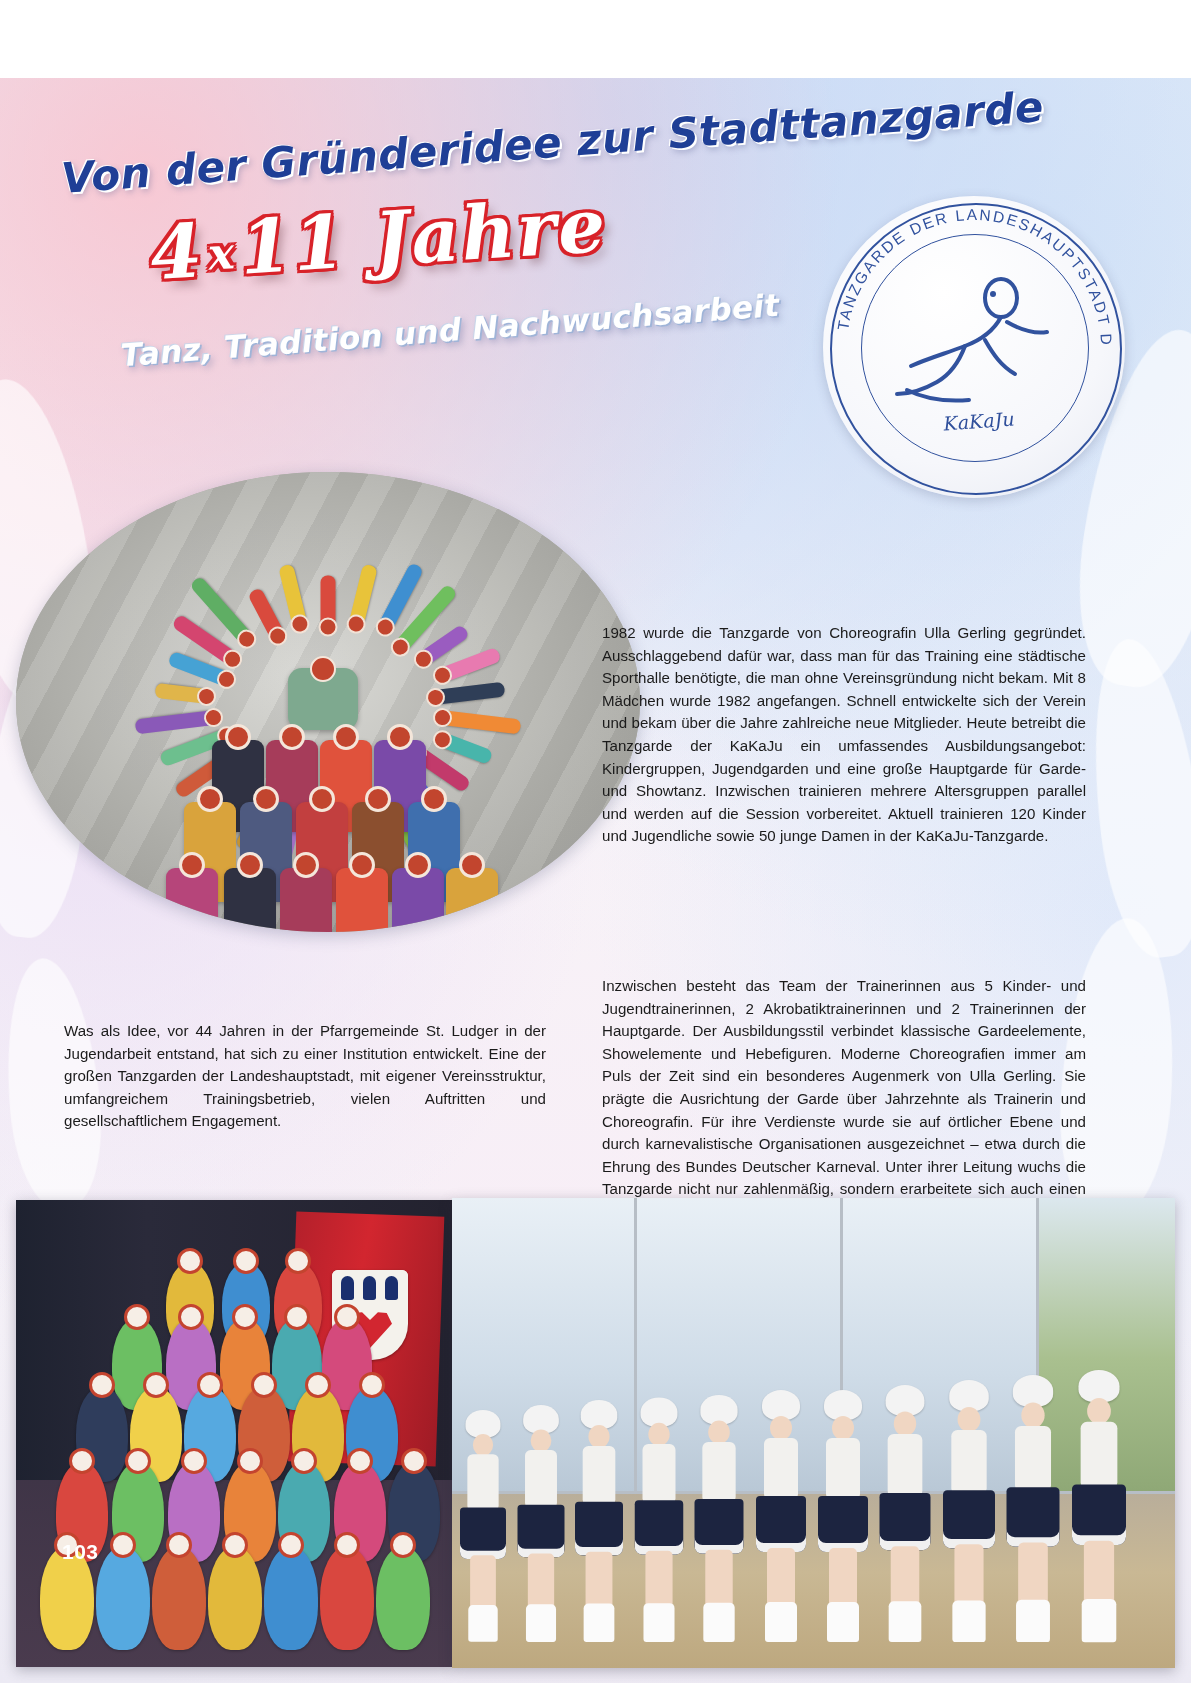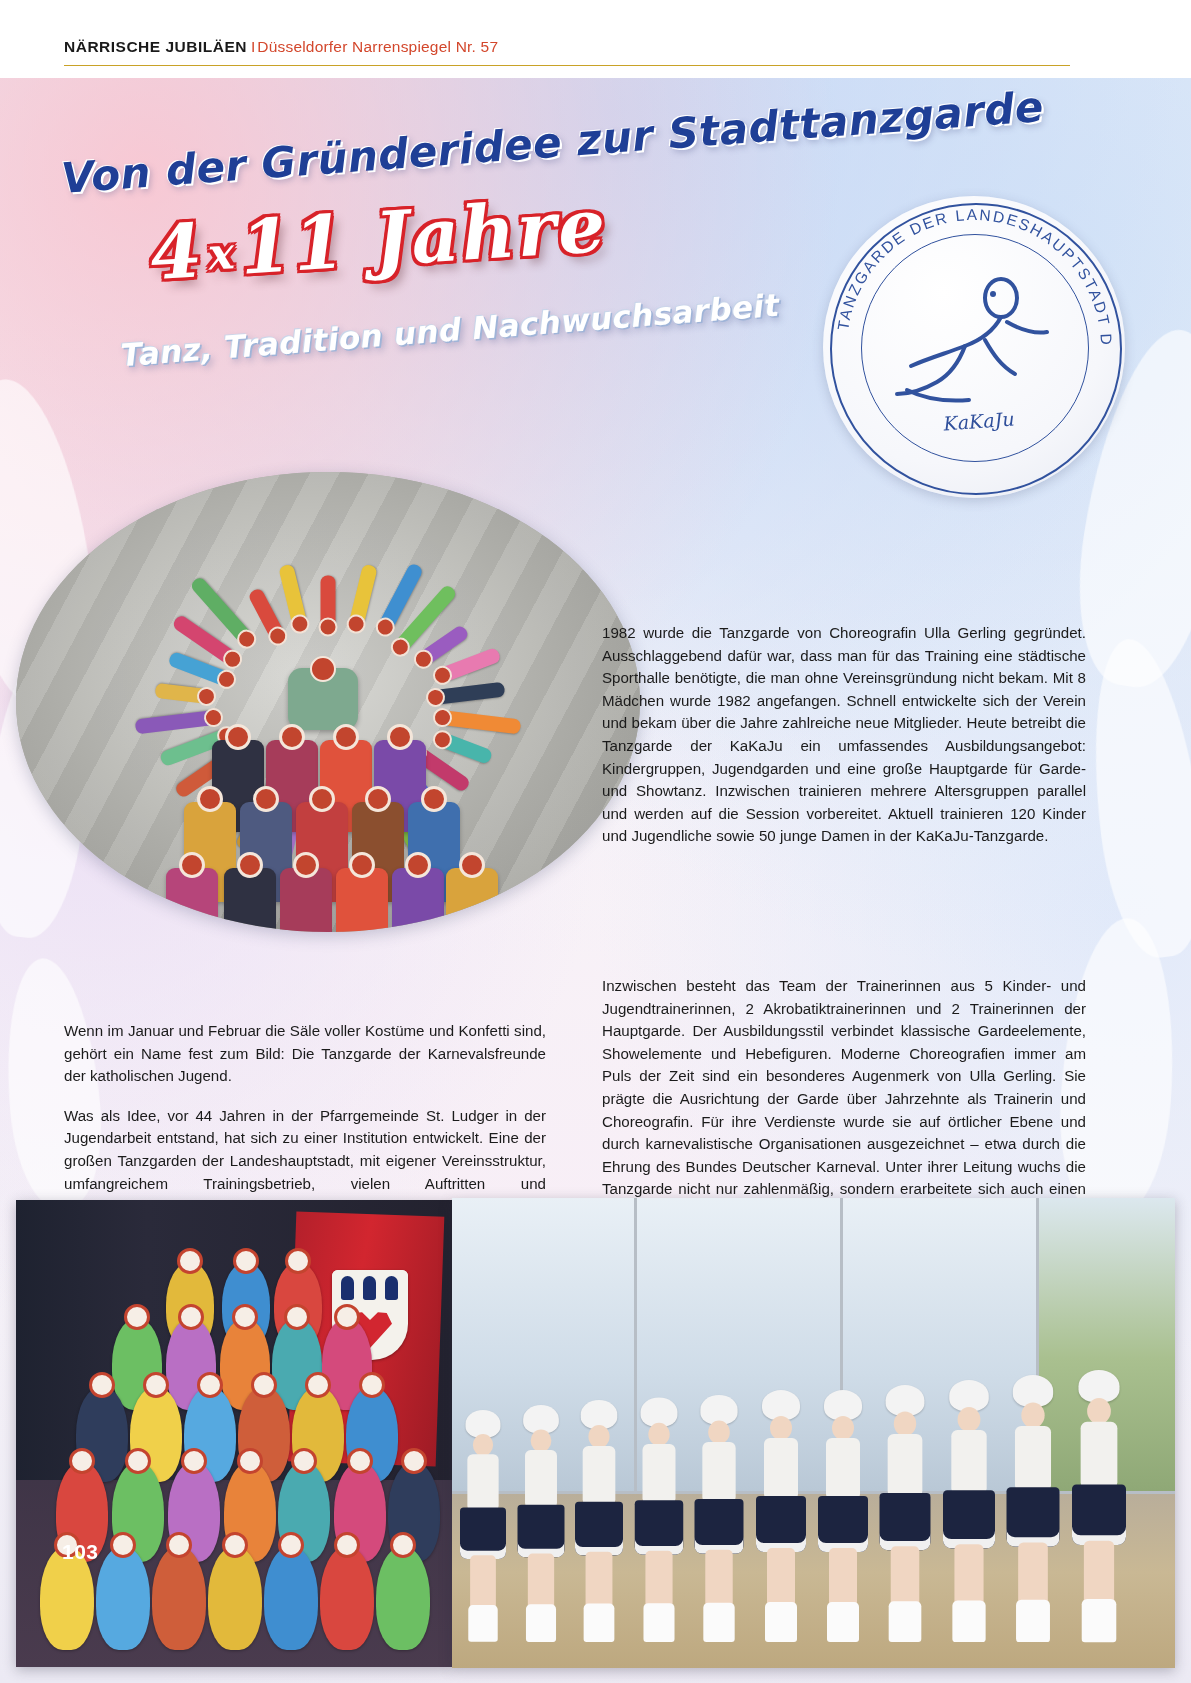--- a/index.html
+++ b/index.html
@@ -470,25 +470,20 @@
 
   <div class="bg-art">
     <div class="silhouette sil-l1"></div>
     <div class="silhouette sil-l2"></div>
     <div class="silhouette sil-l3"></div>
     <div class="silhouette sil-r1"></div>
     <div class="silhouette sil-r2"></div>
     <div class="silhouette sil-r3"></div>
   </div>
 
-  <div class="header">
-    <div class="header-inner">
-      <span class="header-title">NÄRRISCHE JUBILÄEN</span><span class="header-sep">I</span><span class="header-sub">Düsseldorfer Narrenspiegel Nr. 57</span>
-    </div>
-  </div>
 
   <div class="title-block">
     <div class="title-main">Von der Gründeridee zur Stadttanzgarde</div>
     <div class="title-years">
       <span>4</span><span class="x-small">x</span><span>11 Jahre</span>
     </div>
     <div class="title-sub">Tanz, Tradition und Nachwuchsarbeit</div>
   </div>
 
   <div class="seal">
@@ -654,21 +649,20 @@
 
   <div class="col-right-top">
     <p class="body">1982 wurde die Tanzgarde von Choreografin Ulla Gerling gegründet. Ausschlaggebend dafür war, dass man für das Training eine städtische Sporthalle benötigte, die man ohne Vereinsgründung nicht bekam. Mit 8 Mädchen wurde 1982 angefangen. Schnell entwickelte sich der Verein und bekam über die Jahre zahlreiche neue Mitglieder. Heute betreibt die Tanzgarde der KaKaJu ein umfassendes Ausbildungsangebot: Kindergruppen, Jugendgarden und eine große Hauptgarde für Garde- und Showtanz. Inzwischen trainieren mehrere Altersgruppen parallel und werden auf die Session vorbereitet. Aktuell trainieren 120 Kinder und Jugendliche sowie 50 junge Damen in der KaKaJu-Tanzgarde.</p>
   </div>
 
   <div class="col-right-bottom">
     <p class="body">Inzwischen besteht das Team der Trainerinnen aus 5 Kinder- und Jugendtrainerinnen, 2 Akrobatiktrainerinnen und 2 Trainerinnen der Hauptgarde. Der Ausbildungsstil verbindet klassische Gardeelemente, Showelemente und Hebefiguren. Moderne Choreografien immer am Puls der Zeit sind ein besonderes Augenmerk von Ulla Gerling. Sie prägte die Ausrichtung der Garde über Jahrzehnte als Trainerin und Choreografin. Für ihre Verdienste wurde sie auf örtlicher Ebene und durch karnevalistische Organisationen ausgezeichnet – etwa durch die Ehrung des Bundes Deutscher Karneval. Unter ihrer Leitung wuchs die Tanzgarde nicht nur zahlenmäßig, sondern erarbeitete sich auch einen Ruf für Qualität und Kontinuität.</p>
   </div>
 
   <div class="col-left-text">
-    <p class="body lead">Wenn im Januar und Februar die Säle voller Kostüme und Konfetti sind, gehört ein Name fest zum Bild: Die Tanzgarde der Karnevalsfreunde der katholischen Jugend.</p>
     <p class="body">Was als Idee, vor 44 Jahren in der Pfarrgemeinde St. Ludger in der Jugendarbeit entstand, hat sich zu einer Institution entwickelt. Eine der großen Tanzgarden der Landeshauptstadt, mit eigener Vereinsstruktur, umfangreichem Trainingsbetrieb, vielen Auftritten und gesellschaftlichem Engagement.</p>
   </div>
 
   <div class="photo-bottom-left">
     <div class="curtain"></div>
     <div class="flag-red"></div>
     <div class="flag-crest">
       <div class="crest-band"></div>
       <div class="crest-dot" style="left:9px; top:6px;"></div>
       <div class="crest-dot" style="left:31px; top:6px;"></div>

